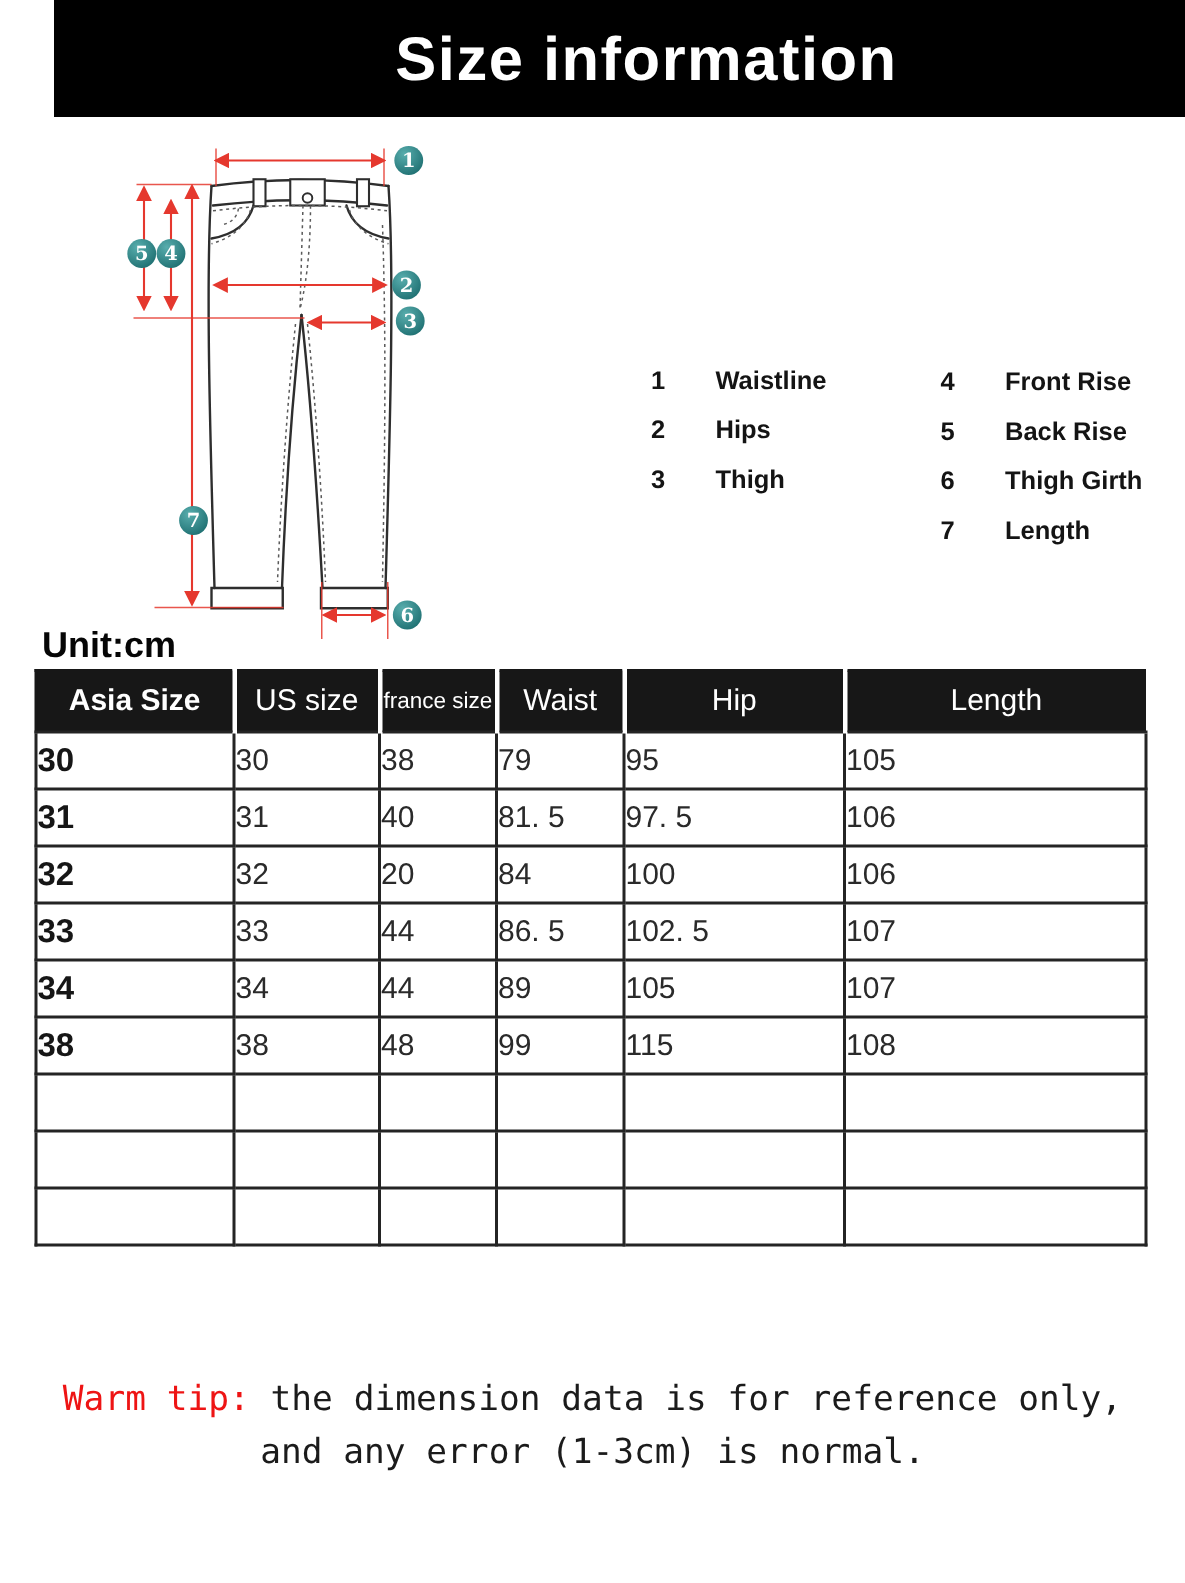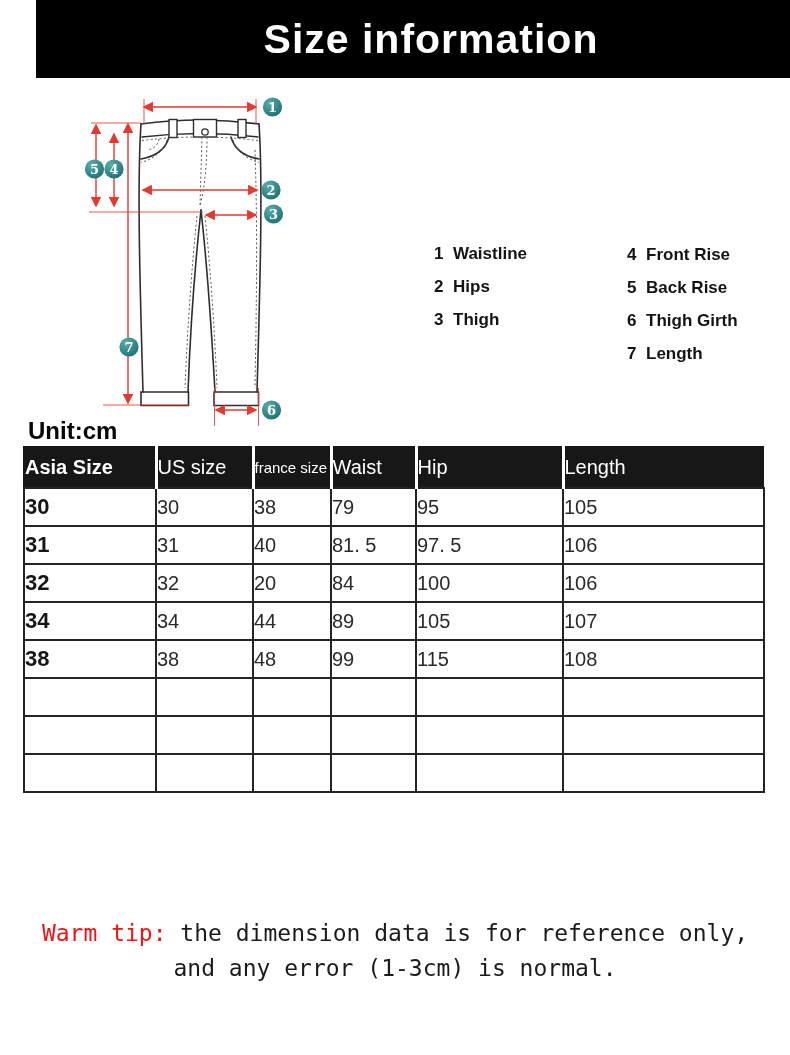--- a/index.html
+++ b/index.html
@@ -12,32 +12,32 @@
                 font-size:41px;font-weight:bold;letter-spacing:1px;}
 
   
   .diagram-svg{position:absolute;left:75px;top:88px;width:225px;height:348px;}
 
   
   .legend-col{position:absolute;list-style:none;margin:0;padding:0;
               font-size:17px;font-weight:bold;color:#141414;}
   .legend-col li{height:33px;display:flex;align-items:center;}
   .legend-num{display:inline-block;min-width:13px;}
-  .legend-lbl{display:inline-block;margin-left:6px;}
+  .legend-lbl{display:inline-block;margin-left:30px;}
   .legend-left{left:434px;top:237px;}
   .legend-right{left:627px;top:238px;}
 
   
   .unit-label{position:absolute;left:28px;top:417px;font-size:24px;color:#060606;
               font-weight:bold;}
 
   
   .size-table{position:absolute;left:23px;top:446px;width:740px;border-collapse:collapse;
               table-layout:fixed;}
-  .size-table th{background:#171717;color:#ffffff;height:39px;text-align:left;
+  .size-table th{background:#171717;color:#ffffff;height:39px;text-align:center;
                  font-weight:normal;font-size:20px;border-left:3px solid #ffffff;
                  border-top:2px solid #171717;border-bottom:2px solid #242424;padding:0;}
   .size-table th:first-child{border-left:2px solid #171717;font-weight:bold;}
   .size-table th.col2{font-size:15px;}
   .size-table td{border:2px solid #242424;height:36px;text-align:left;font-size:20px;
                  color:#2a2a2a;padding:0;background:#ffffff;}
   .size-table td.col0{font-size:22px;font-weight:bold;color:#161616;}
 
   
   .warm-tip{position:absolute;left:0;top:916px;width:790px;text-align:center;
@@ -216,20 +216,28 @@
         </tr>
         <tr>
           <td class="col0">32</td>
           <td class="col1">32</td>
           <td class="col2">20</td>
           <td class="col3">84</td>
           <td class="col4">100</td>
           <td class="col5">106</td>
         </tr>
         <tr>
+          <td class="col0">33</td>
+          <td class="col1">33</td>
+          <td class="col2">44</td>
+          <td class="col3">86. 5</td>
+          <td class="col4">102. 5</td>
+          <td class="col5">107</td>
+        </tr>
+        <tr>
           <td class="col0">34</td>
           <td class="col1">34</td>
           <td class="col2">44</td>
           <td class="col3">89</td>
           <td class="col4">105</td>
           <td class="col5">107</td>
         </tr>
         <tr>
           <td class="col0">38</td>
           <td class="col1">38</td>

